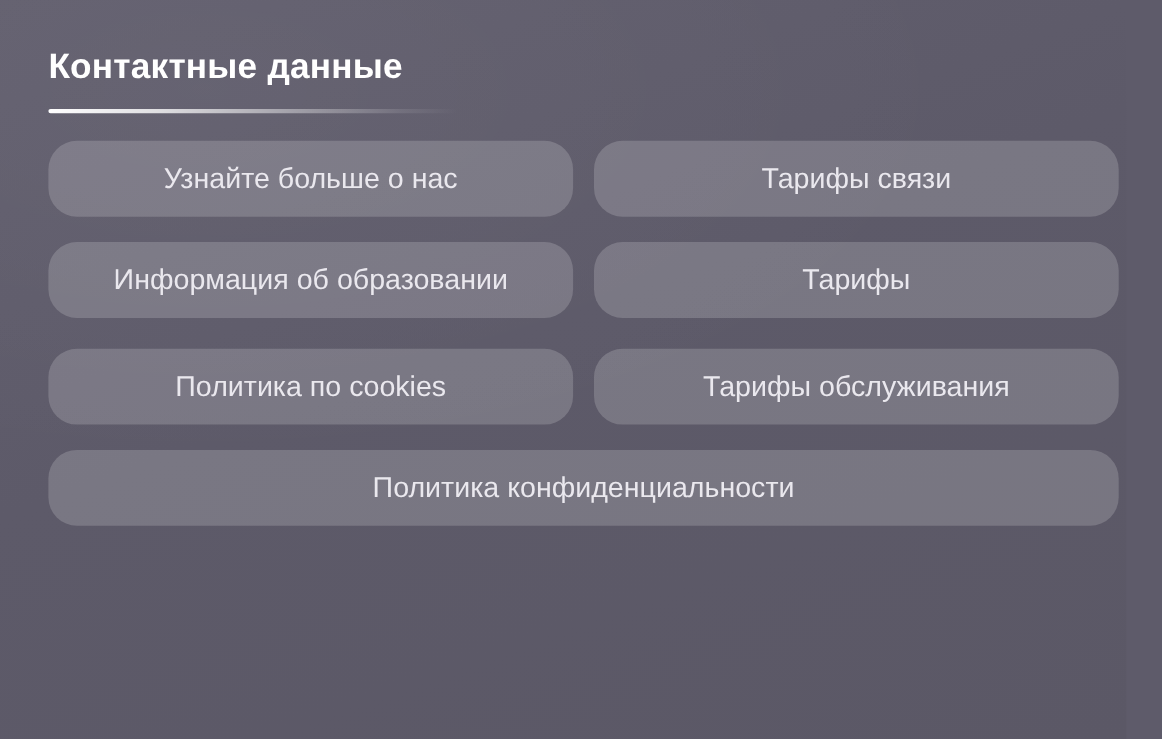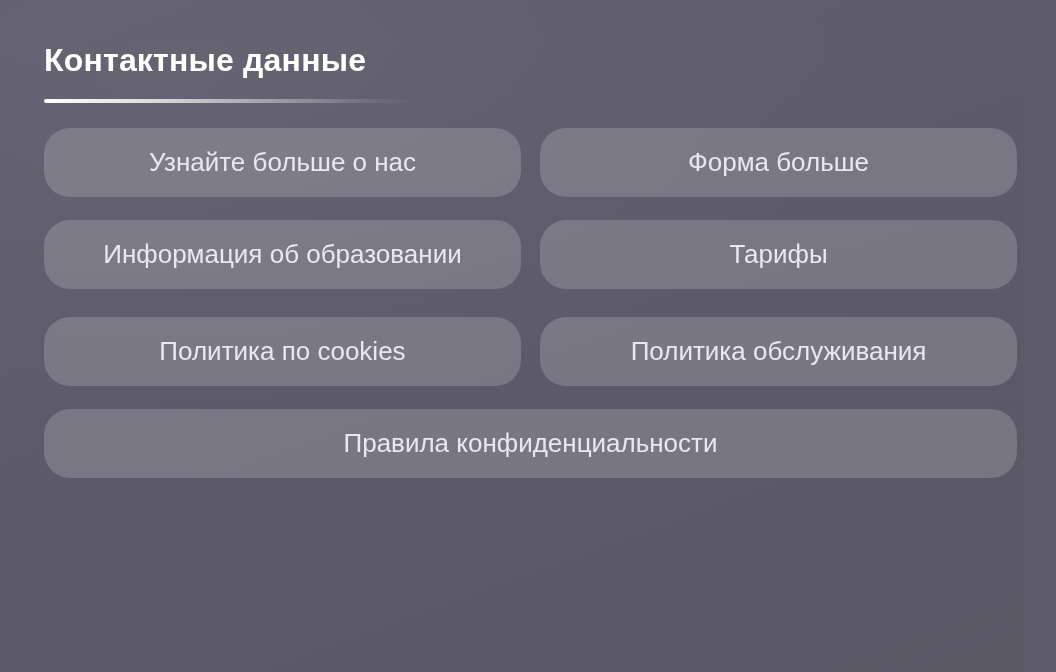--- a/index.html
+++ b/index.html
@@ -101,42 +101,42 @@
 
   <div class="heading-rule"></div>
 
   <div class="link-grid group-primary">
 
     <a class="pill" href="#">
       <span class="pill-label">Узнайте больше о нас</span>
     </a>
 
     <a class="pill" href="#">
-      <span class="pill-label">Форма больше</span>
+      <span class="pill-label">Тарифы связи</span>
     </a>
 
     <a class="pill" href="#">
       <span class="pill-label">Информация об образовании</span>
     </a>
 
     <a class="pill" href="#">
       <span class="pill-label">Тарифы</span>
     </a>
 
   </div>
 
   <div class="link-grid group-legal">
 
     <a class="pill" href="#">
       <span class="pill-label">Политика по cookies</span>
     </a>
 
     <a class="pill" href="#">
-      <span class="pill-label">Политика обслуживания</span>
+      <span class="pill-label">Тарифы обслуживания</span>
     </a>
 
     <a class="pill full-width" href="#">
-      <span class="pill-label">Правила конфиденциальности</span>
+      <span class="pill-label">Политика конфиденциальности</span>
     </a>
 
   </div>
 
 </div>
 
 </body></html>

